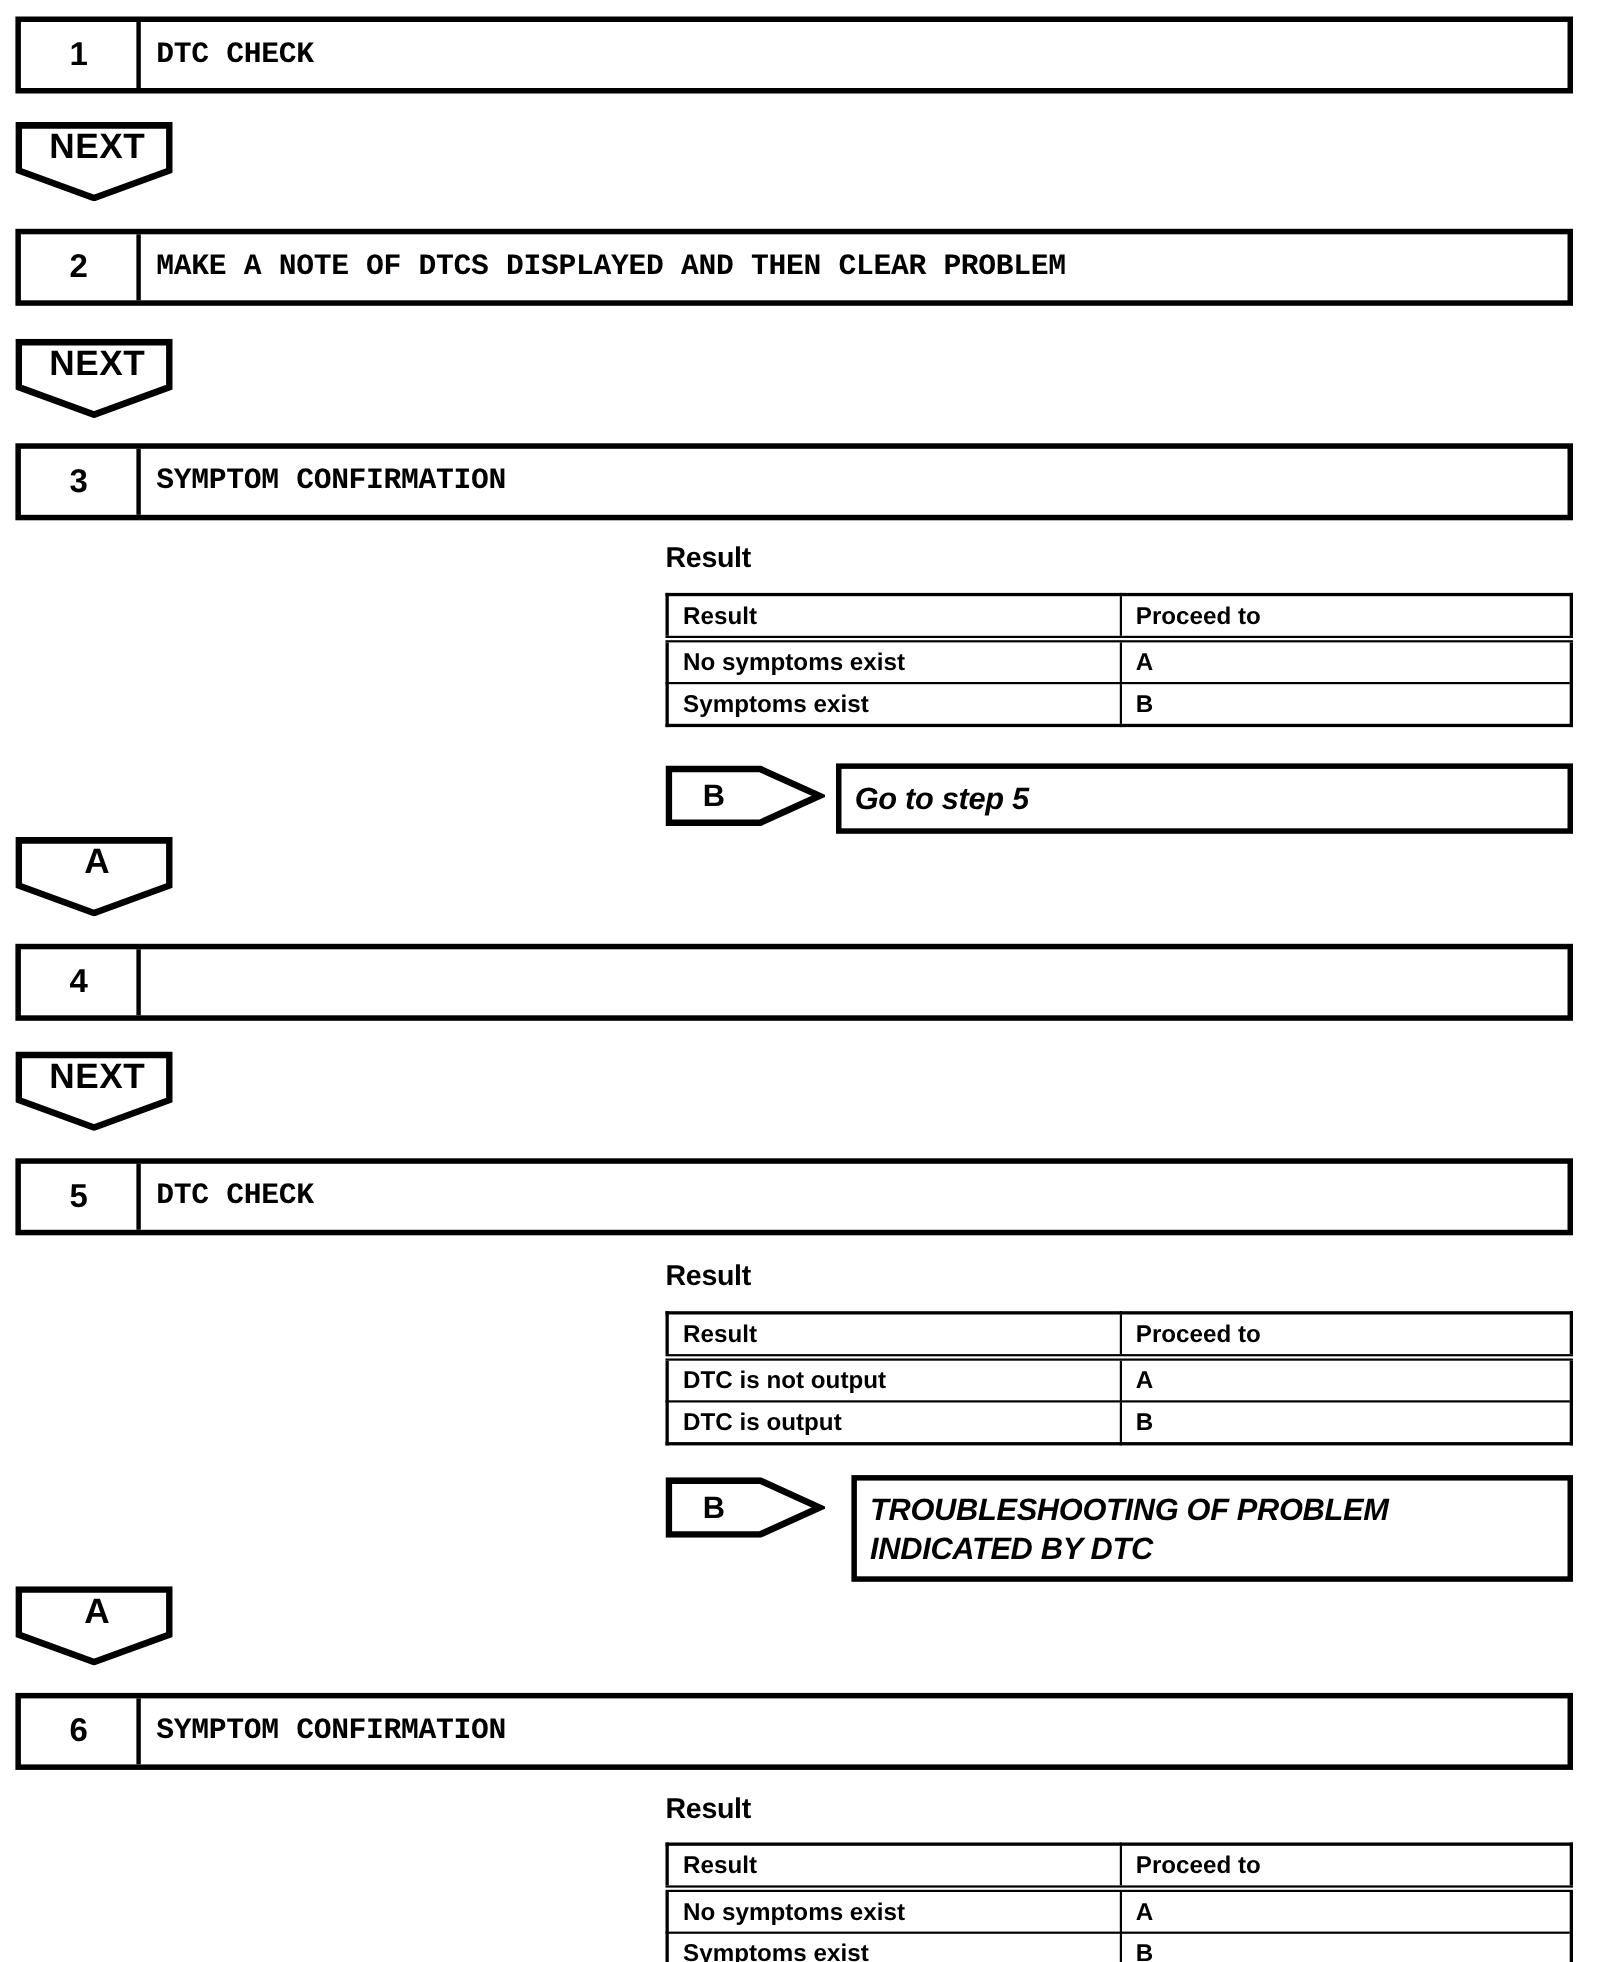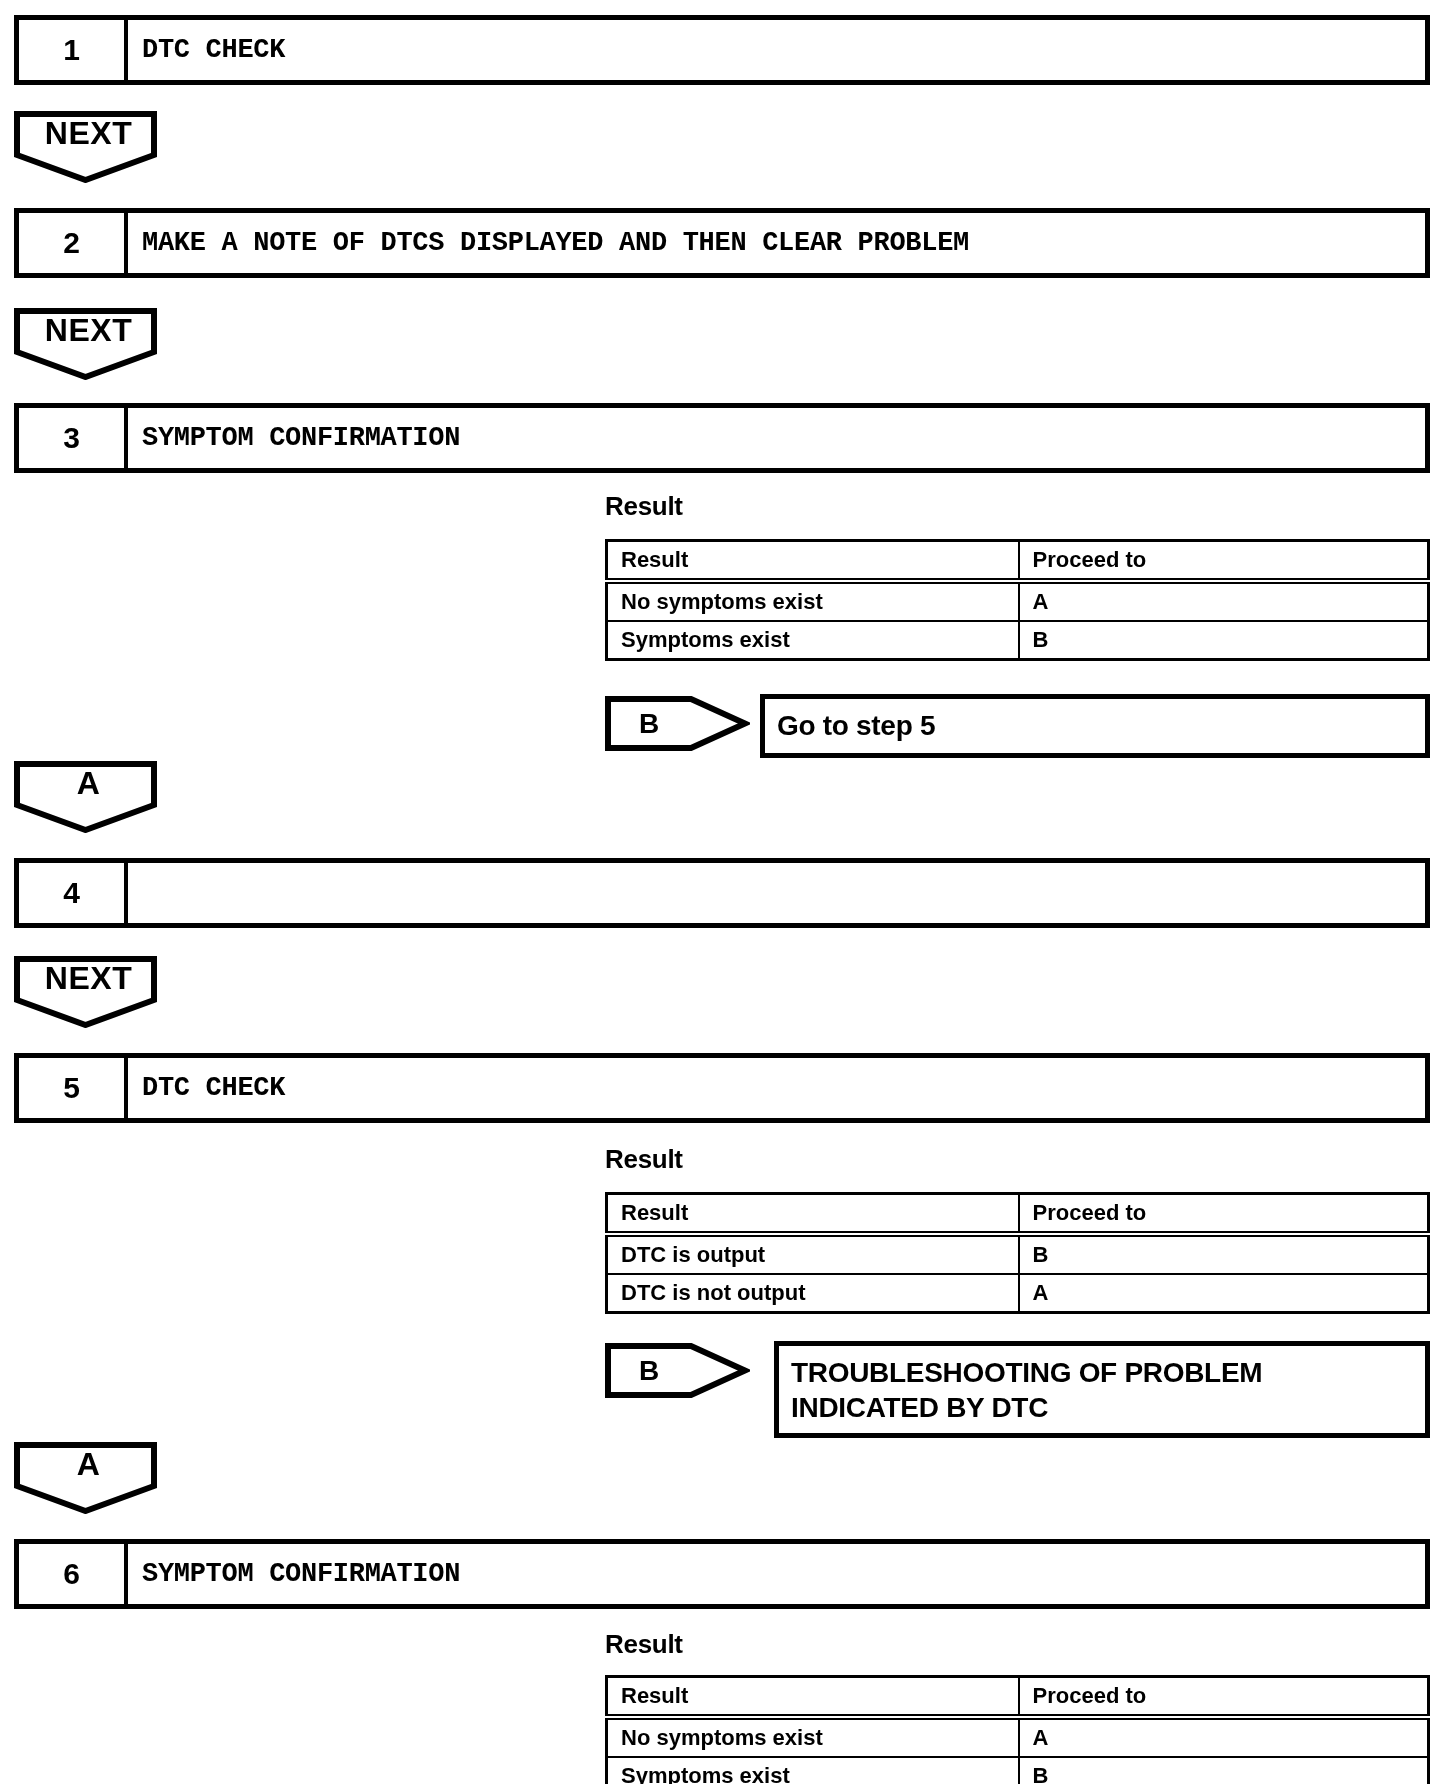--- a/index.html
+++ b/index.html
@@ -58,21 +58,21 @@
   .branch-arrow svg{position:absolute;left:0;top:0;display:block;}
   .branch-arrow .marker-label{
     position:absolute;left:0;top:0;width:88px;height:55px;
     display:flex;align-items:center;justify-content:center;
     font-size:28px;font-weight:bold;
   }
   .branch-target{
     margin-left:10px;flex:1;box-sizing:border-box;border:5px solid #000;
     display:flex;align-items:center;
     font-size:28px;font-weight:bold;letter-spacing:-0.3px;
-    padding:6px 12px;min-height:64px;background:#fff;
+    padding:6px 12px;min-height:64px;background:#fff;font-style:italic;
   }
   .branch-target.tall{min-height:97px;margin-left:24px;}
   .branch-target .wrap-limit{display:block;max-width:600px;line-height:1.25;}
 
   
   .mt15{margin-top:15px}.mt26{margin-top:26px}.mt25{margin-top:25px}
   .mt30{margin-top:30px}.mt23{margin-top:23px}.mt18{margin-top:18px}
   .mt33{margin-top:33px}.mt3{margin-top:3px}.mt28{margin-top:28px}
   .mt21{margin-top:21px}.mt27{margin-top:27px}.mt4{margin-top:4px}
   .mt20{margin-top:20px}
@@ -176,26 +176,26 @@
       <colgroup>
           <col class="c1">
           <col>
         </colgroup>
       <tbody>
           <tr>
         <th>Result</th>
         <th>Proceed to</th>
       </tr>
       <tr>
+        <td>DTC is not output</td>
+        <td>A</td>
+      </tr>
+      <tr>
         <td>DTC is output</td>
         <td>B</td>
-      </tr>
-      <tr>
-        <td>DTC is not output</td>
-        <td>A</td>
       </tr>
     </tbody>
       </table>
   </div>
 
   <div class="branch-row mt27">
     <div class="branch-arrow">
       <svg width="145" height="55" viewBox="0 0 145 55">
         <polygon points="3,3 86,3 140,27.5 86,52 3,52" fill="#ffffff" stroke="#000000" stroke-width="6" stroke-linejoin="miter"></polygon>
       </svg>

